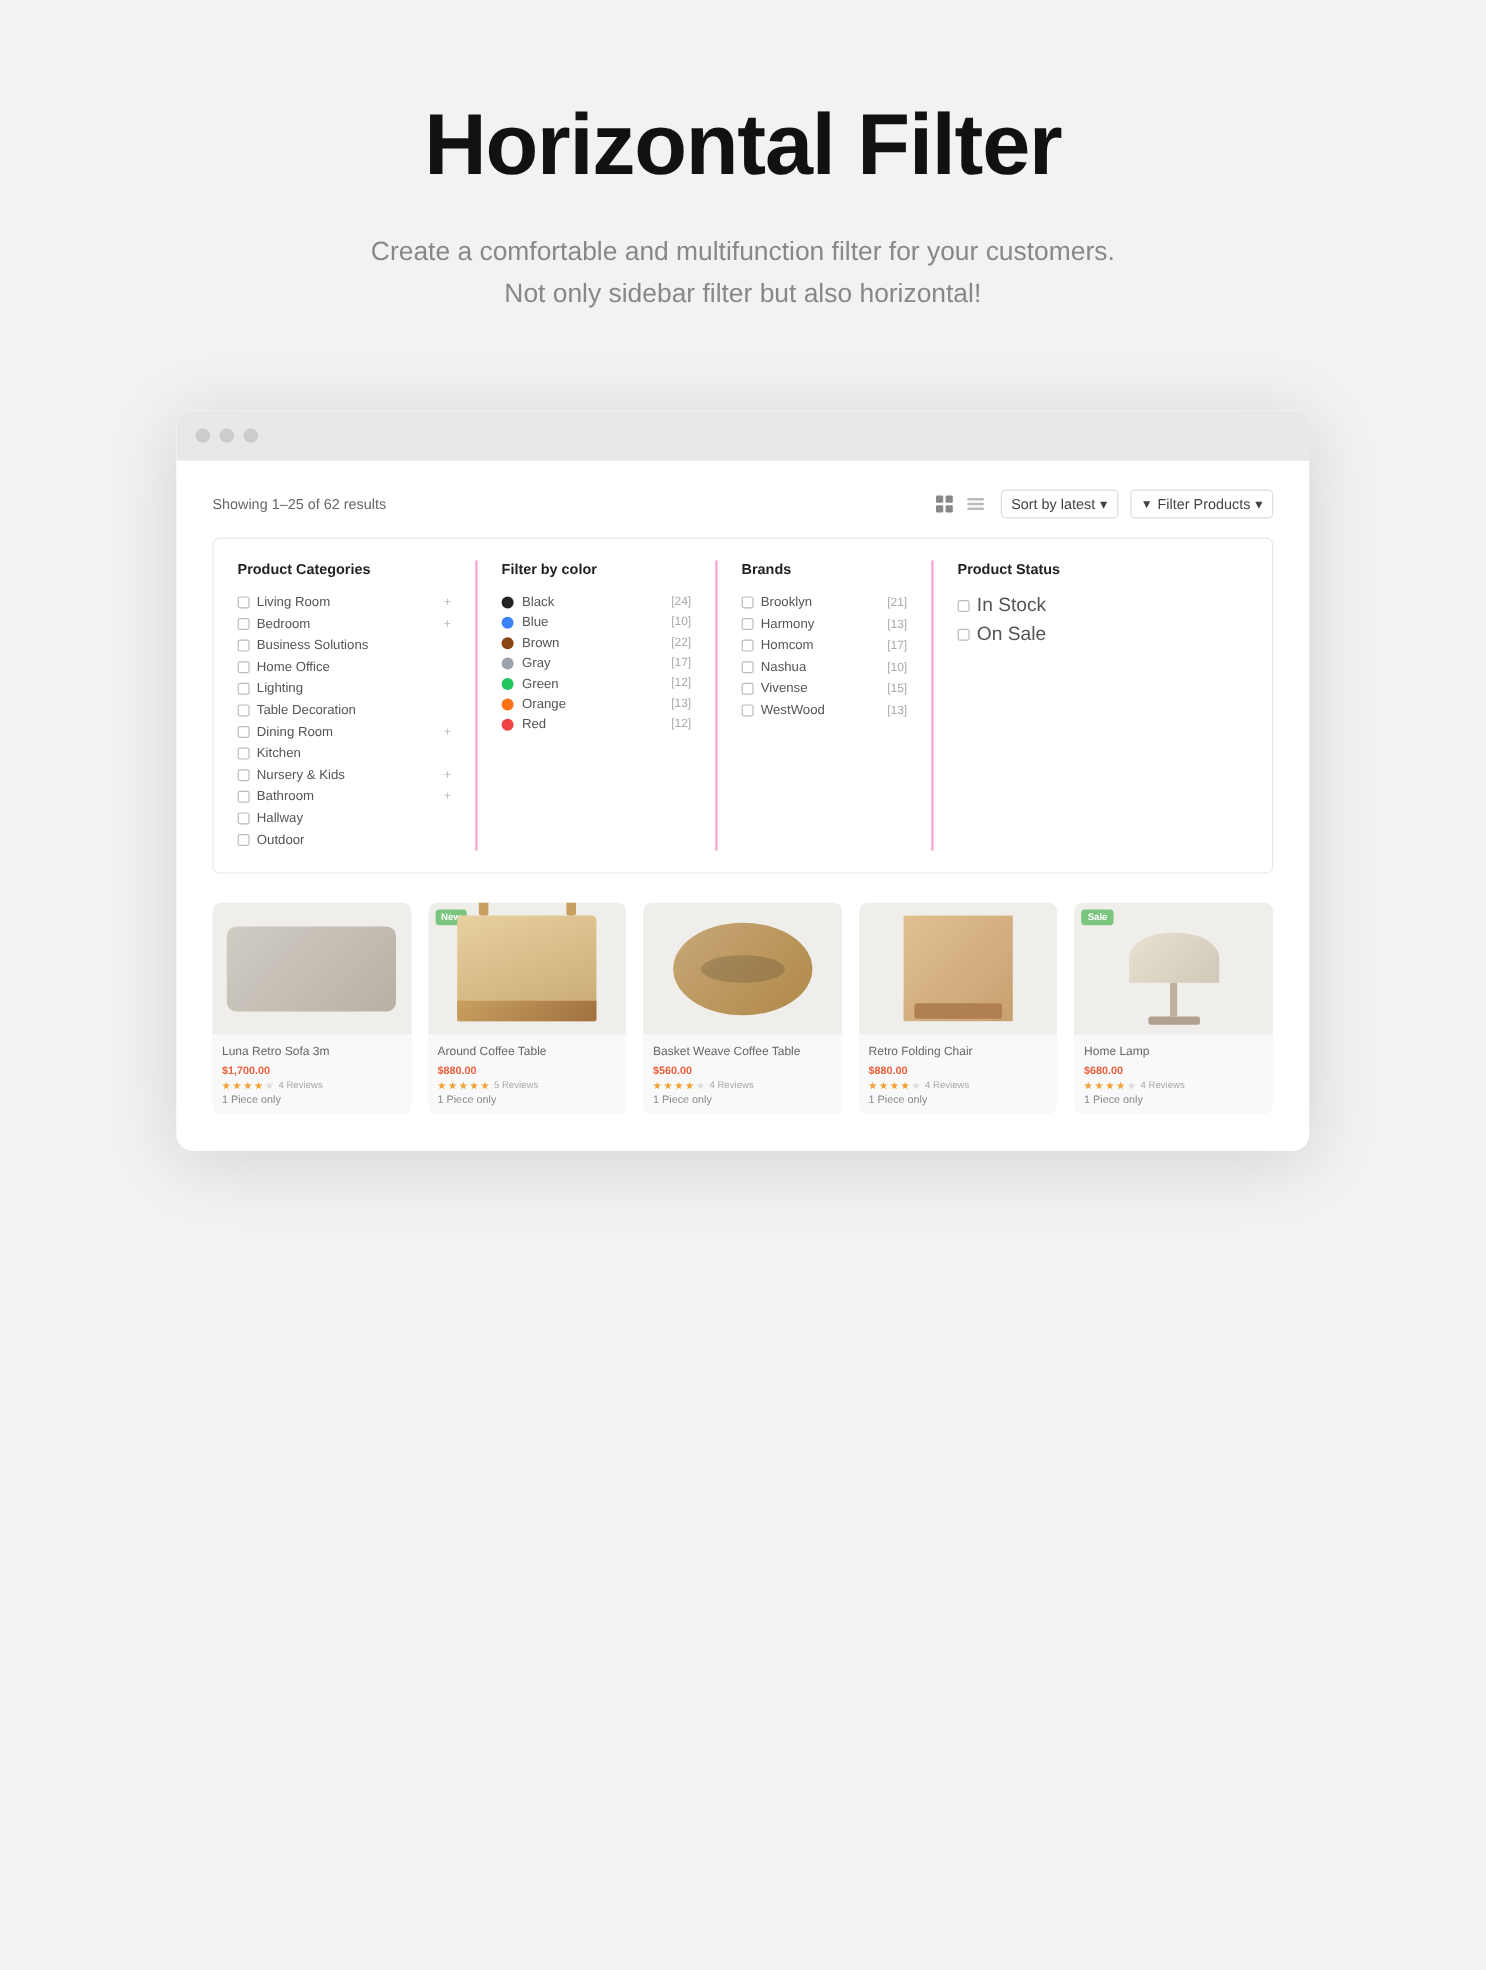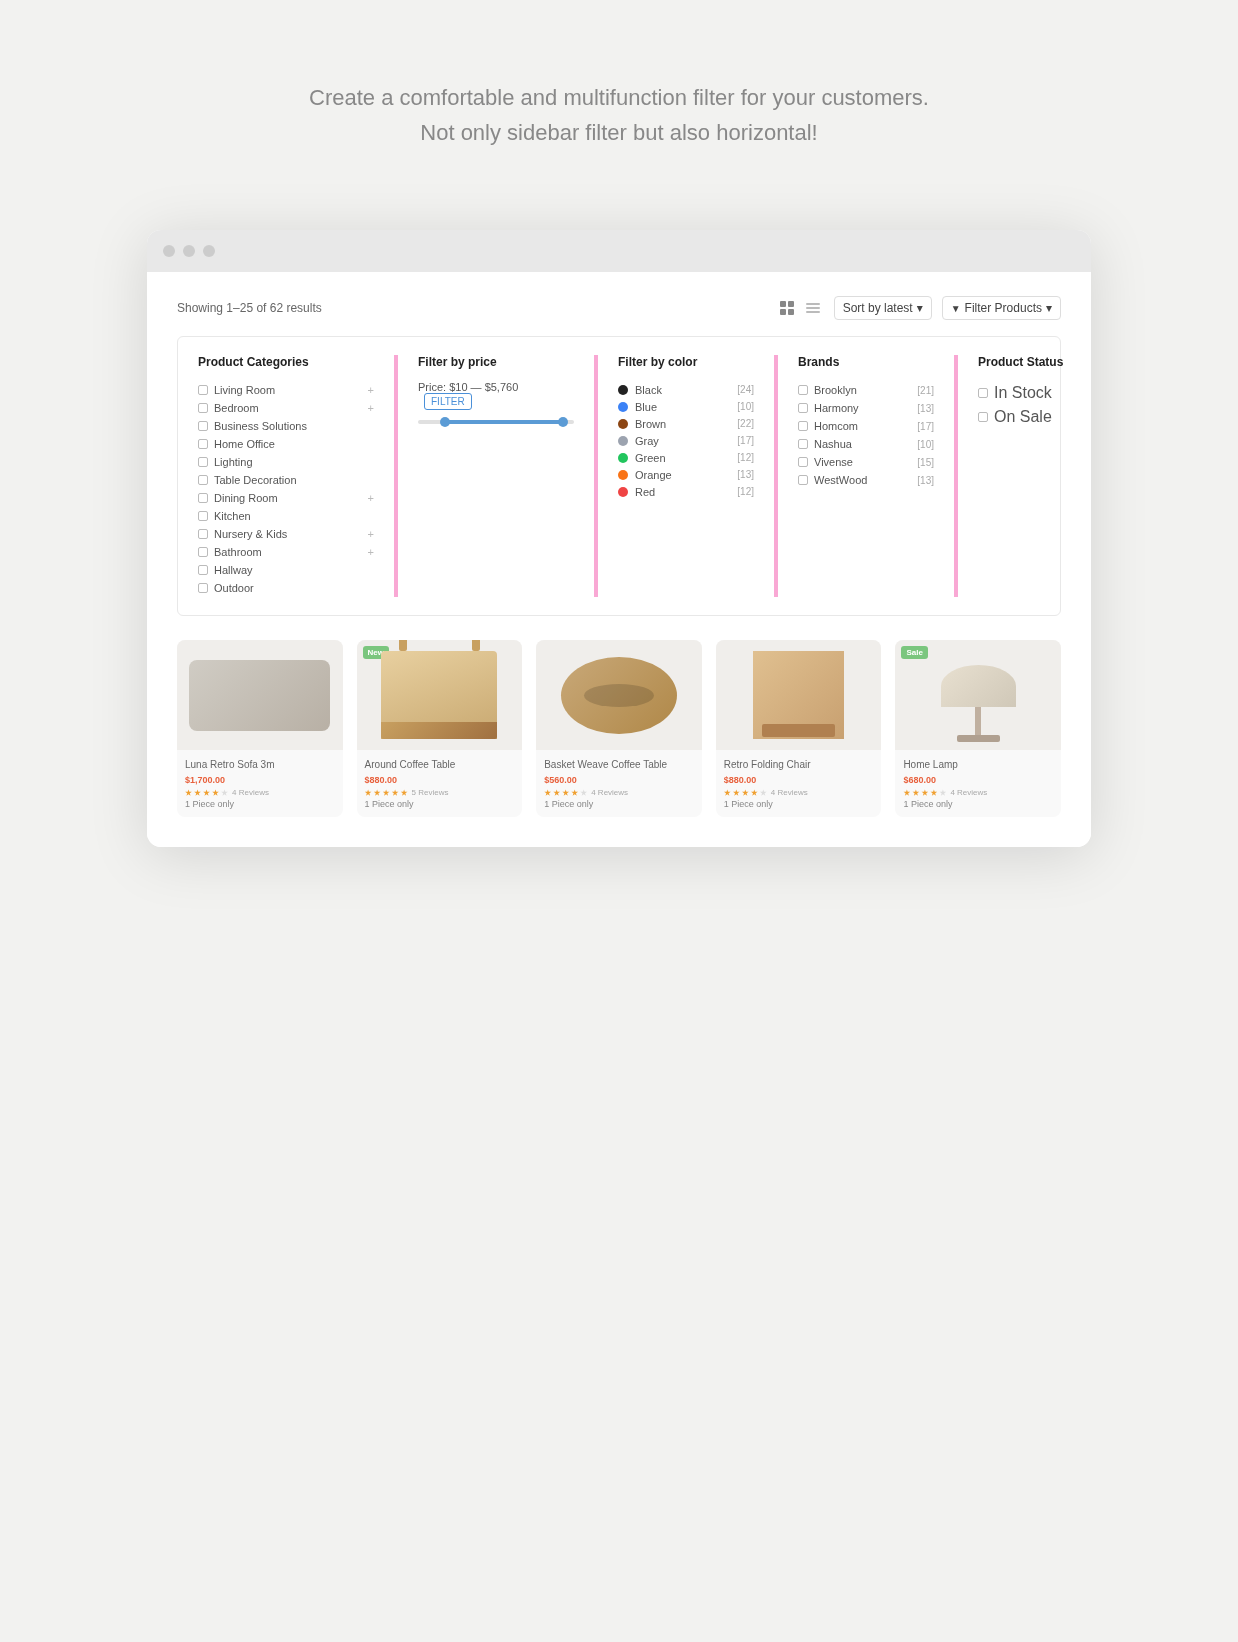--- a/index.html
+++ b/index.html
@@ -131,21 +131,21 @@
       border-radius: 6px;
       padding: 18px 20px;
       display: grid;
       grid-template-columns: 200px 200px 180px 180px 200px;
       gap: 0;
       margin-bottom: 24px;
     }
 
     .filter-section {
       padding: 0 20px 0 0;
-      border-right: 4px solid #f9a8d4;
+      border-right: 2px solid #f9a8d4;
       margin-right: 0;
     }
 
     .filter-section:first-child {
       padding-left: 0;
     }
 
     .filter-section:last-child {
       border-right: none;
       padding-left: 20px;
@@ -451,20 +451,21 @@
       height: 2px;
       background: #bbb;
       border-radius: 1px;
     }
   </style>
 </head>
 <body>
 
 <div class="page-wrapper">
 
+  <h1 class="hero-title">Horizontal Filter</h1>
   <p class="hero-subtitle">
     Create a comfortable and multifunction filter for your customers.<br>
     Not only sidebar filter but also horizontal!
   </p>
 
   <div class="browser-mockup">
 
     <div class="browser-bar">
       <div class="browser-dot"></div>
       <div class="browser-dot"></div>
@@ -583,34 +584,20 @@
             </li>
             <li class="cat-item">
               <div class="cat-item-left">
                 <div class="cat-checkbox"></div>
                 <span>Outdoor</span>
               </div>
             </li>
           </ul>
         </div>
 
-        <div class="filter-section">
-          <div class="filter-title">Filter by price</div>
-          <div class="price-label">
-            <span>Price: $10 — $5,760</span>
-            <span class="price-filter-btn">FILTER</span>
-          </div>
-          <div class="price-range-container">
-            <div class="slider-track">
-              <div class="slider-fill"></div>
-              <div class="slider-thumb left"></div>
-              <div class="slider-thumb right"></div>
-            </div>
-          </div>
-        </div>
 
         <div class="filter-section">
           <div class="filter-title">Filter by color</div>
           <ul class="color-list">
             <li class="color-item">
               <div class="color-left">
                 <div class="color-dot" style="background:#222222;"></div>
                 <span>Black</span>
               </div>
               <span class="color-count">[24]</span>

